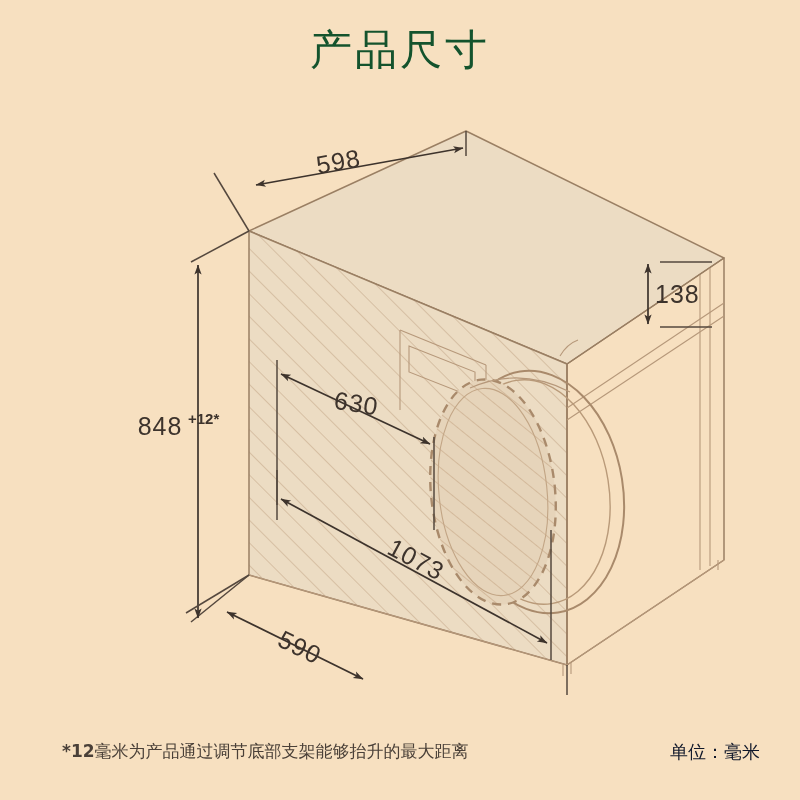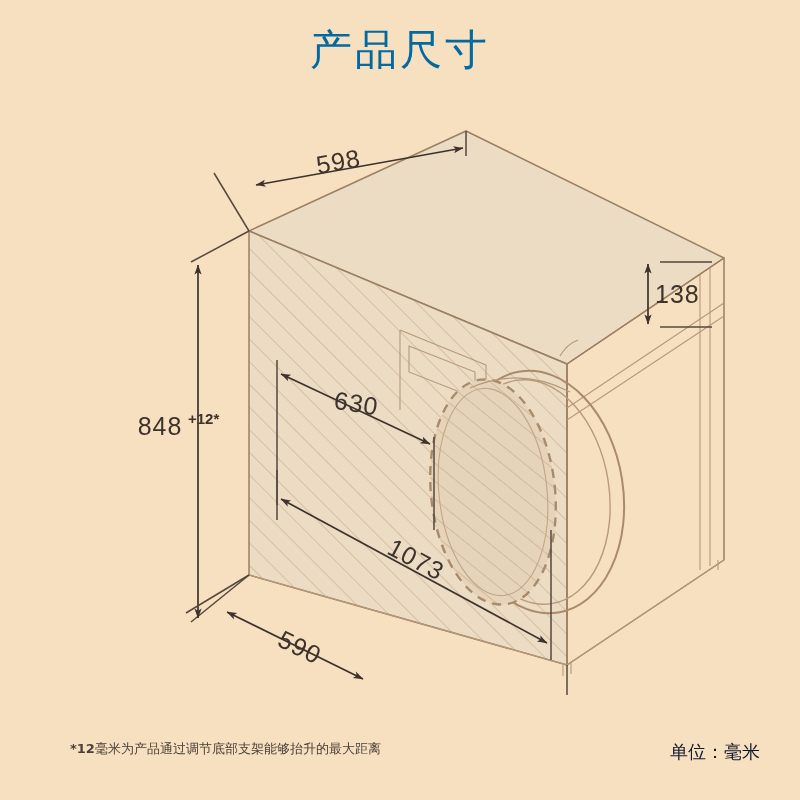--- a/index.html
+++ b/index.html
@@ -18,29 +18,29 @@
     overflow: hidden;
   }
   #diagram-title {
     position: absolute;
     left: 0;
     top: 22px;
     width: 800px;
     text-align: center;
     font-size: 42px;
     letter-spacing: 3px;
-    color: #0369a1;
+    color: #14532d;
     font-family: "DejaVu Sans", "Liberation Sans", sans-serif;
     font-weight: 400;
   }
   #footnote-left {
     position: absolute;
-    left: 70px;
+    left: 62px;
     top: 740px;
-    font-size: 13px;
+    font-size: 17px;
     color: #4a4038;
     font-family: "DejaVu Sans", "Liberation Sans", sans-serif;
     white-space: nowrap;
   }
   #footnote-left b {
     font-weight: 700;
   }
   #footnote-right {
     position: absolute;
     right: 40px;

